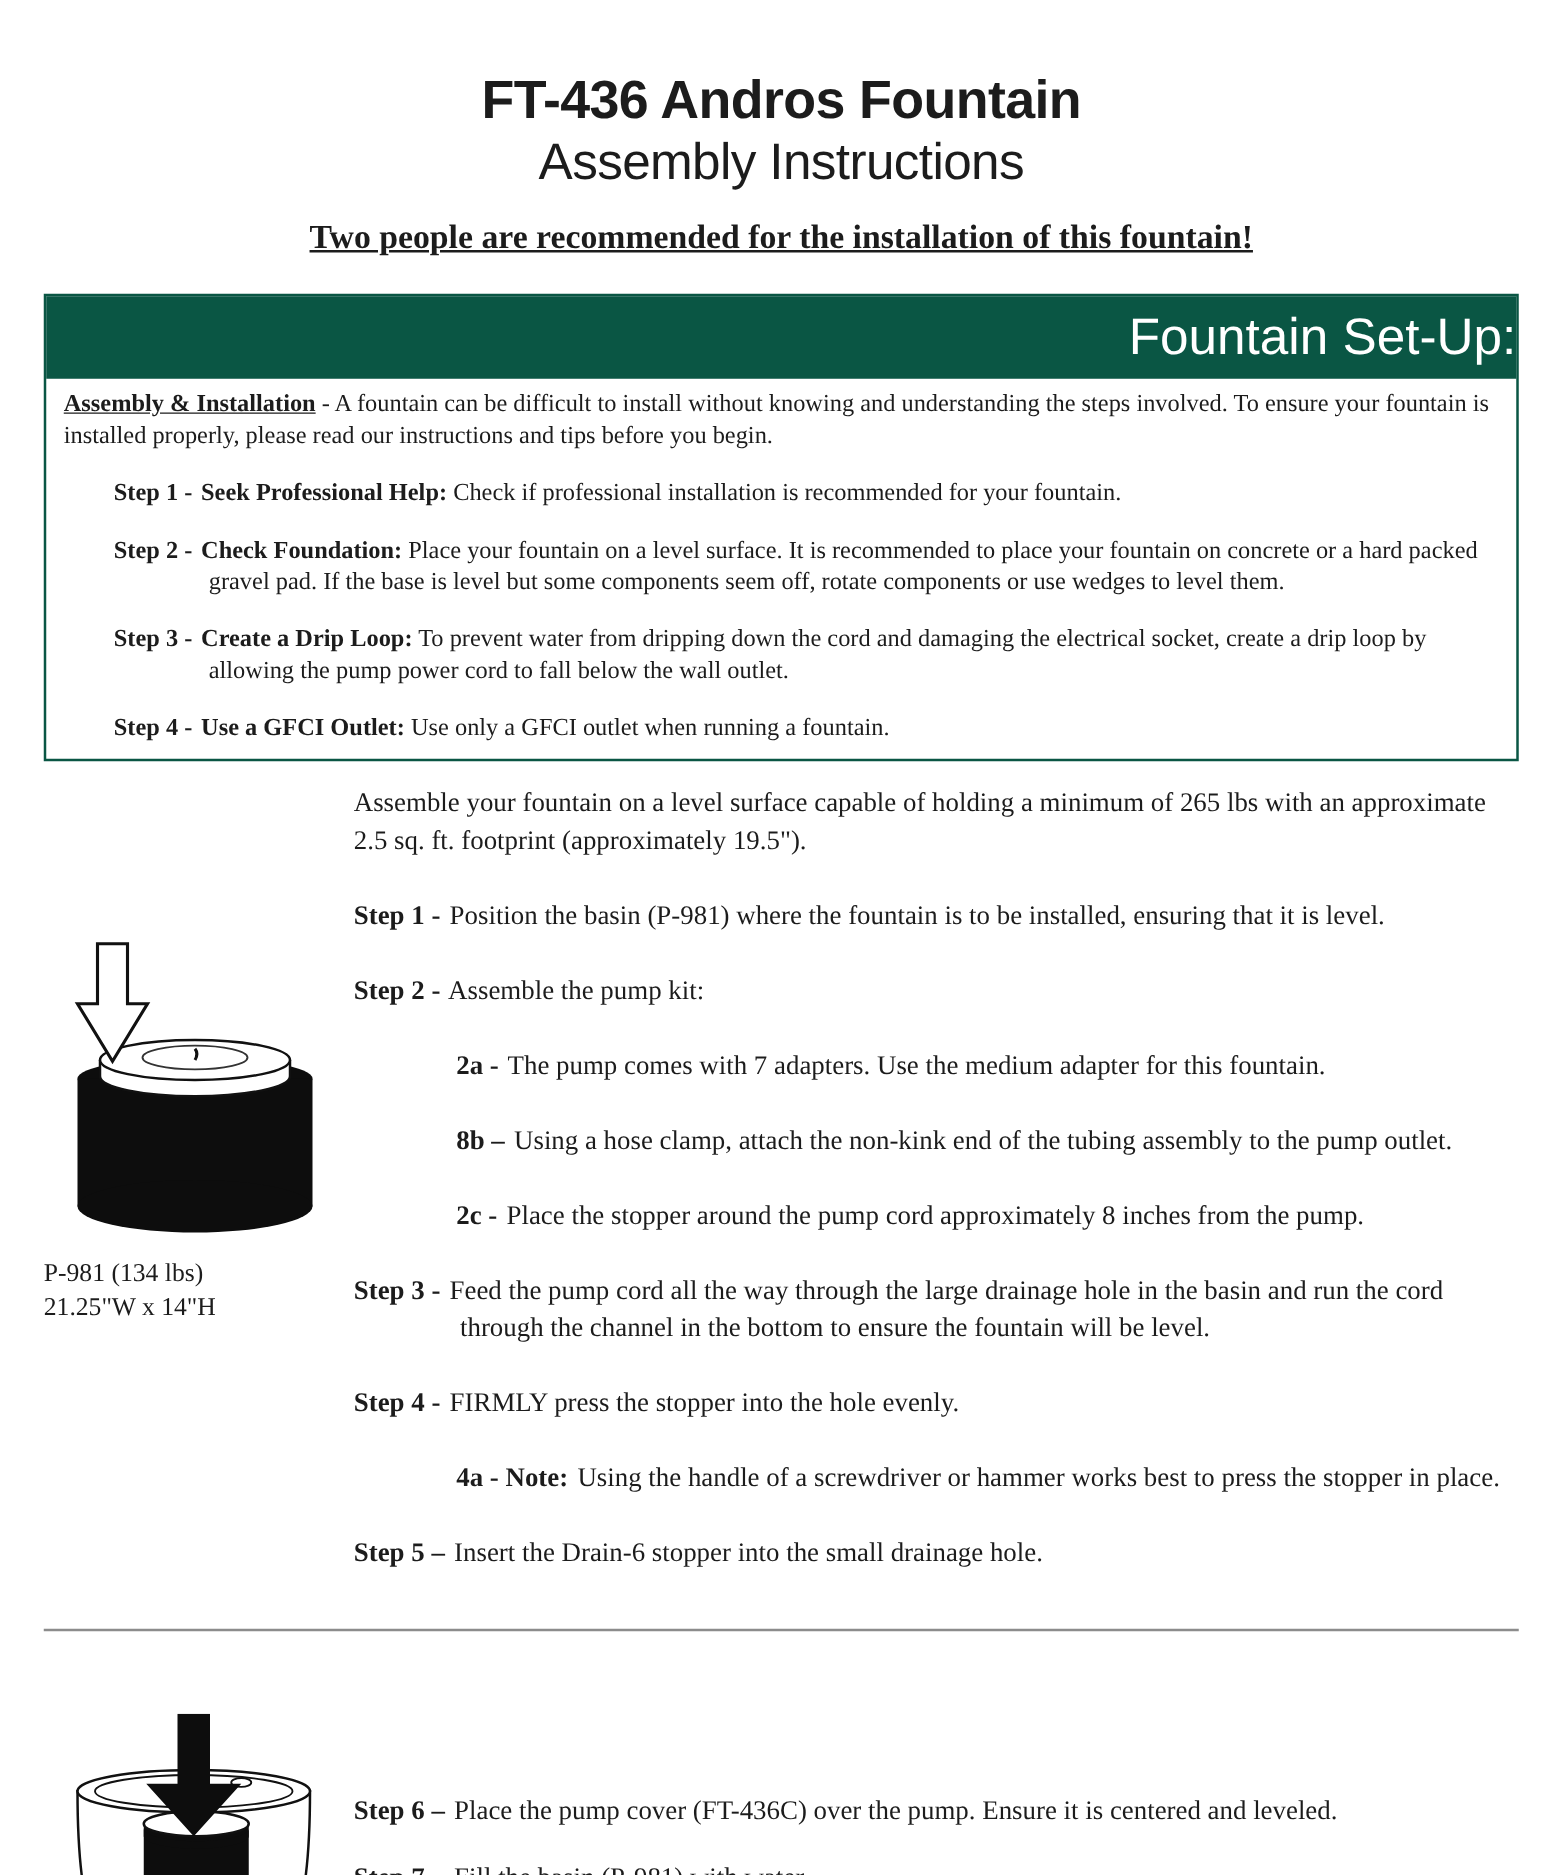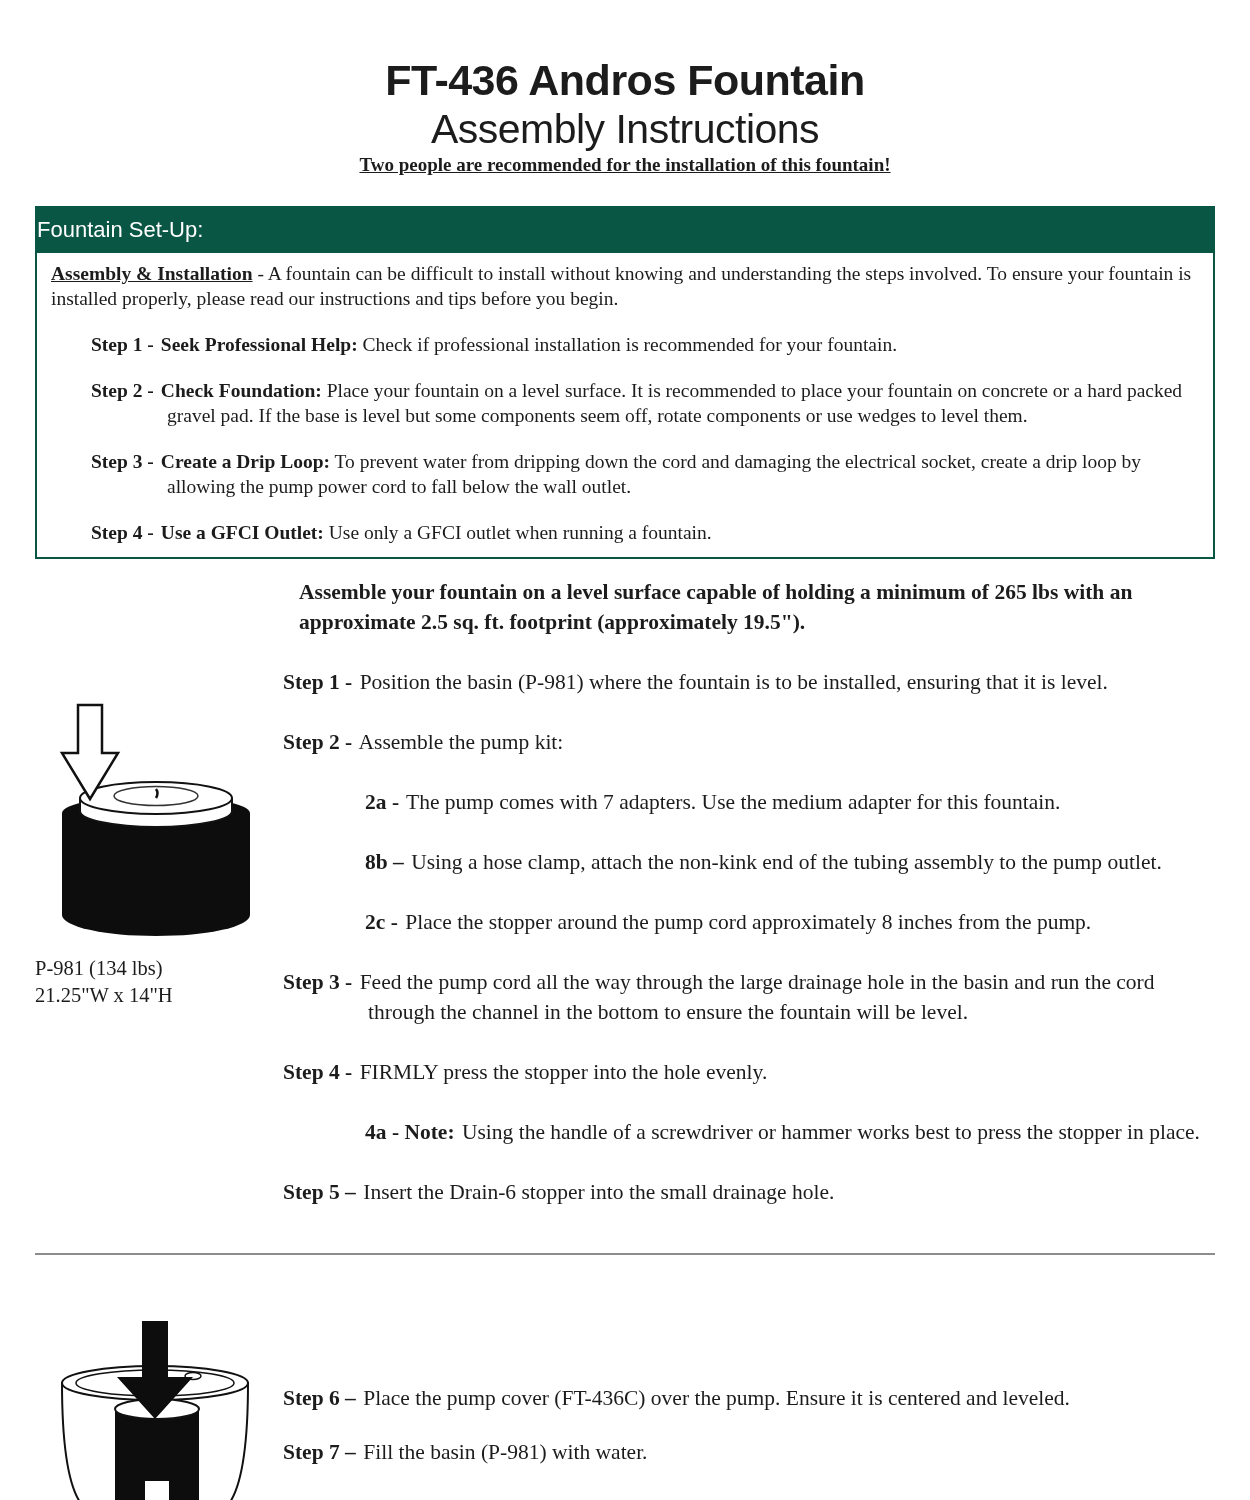--- a/index.html
+++ b/index.html
@@ -16,42 +16,42 @@
     font-family:"Liberation Sans", sans-serif;
     font-size:43px; font-weight:bold; text-align:center;
     line-height:48px; letter-spacing:-0.5px;
   }
   .doc-subtitle {
     font-family:"Liberation Sans", sans-serif;
     font-size:41px; font-weight:normal; text-align:center;
     line-height:50px; letter-spacing:-0.5px;
   }
   .doc-notice {
-    text-align:center; font-size:19px; font-weight:bold;
-    text-decoration:underline; 
+    text-align:center; font-size:27px; font-weight:bold;
+    text-decoration:underline; margin-top:20px;
   }
   
   .setup-box { margin-top:30px; border:2px solid #0A5644; }
   .setup-header {
     background:#0A5644; color:#ffffff;
     font-family:"Liberation Sans", sans-serif;
-    font-size:22px; text-align:left; font-weight:normal;
+    font-size:41px; text-align:right; font-weight:normal;
     padding:9px 0 10px 0;
   }
   .setup-body { padding:8px 16px 12px 14px; font-size:19.5px; line-height:25px; }
   .box-intro { margin:0; }
   .box-intro .lbl { text-decoration:underline;margin-top:36px; }
   .box-steps { margin-top:5px; }
   .bstep { margin-left:40px; padding-left:76px; text-indent:-76px; margin-top:21px; }
   .bstep b.bl { margin-right:7px; }
   
   .row { display:flex; align-items:flex-start; }
   .figcol { width:248px; flex:none; }
   .stepcol { flex:1; font-size:21.5px; line-height:30px; }
-  .assembly-intro { margin:18px 0 0 16px; font-weight:bold; }
+  .assembly-intro { margin:18px 0 0 0; font-weight:normal; }
   .step { padding-left:85px; text-indent:-85px; margin:30px 0 0 0; }
   .sub  { margin:30px 0 0 82px; padding-left:47px; text-indent:-47px; }
   .step b, .sub b { margin-right:2px; }
   
   .figwrap1 { margin-top:142px; width:240px; text-align:center; }
   .figwrap2 { margin-top:2px; width:240px; text-align:center; }
   .figcap { font-size:20.5px; line-height:27px; text-align:left; margin-top:6px; }
   
   .divider { border:none; border-top:2px solid #8c8c8c; margin:46px 0 0 0; }
   .row2 { margin-top:64px; }

